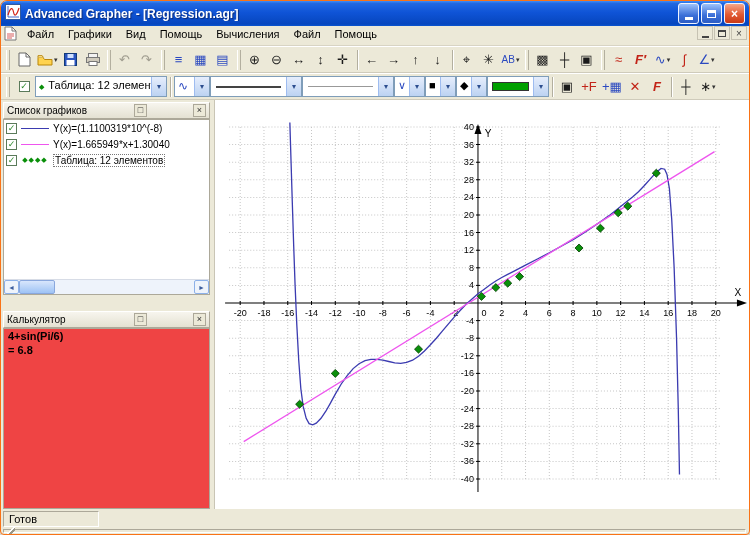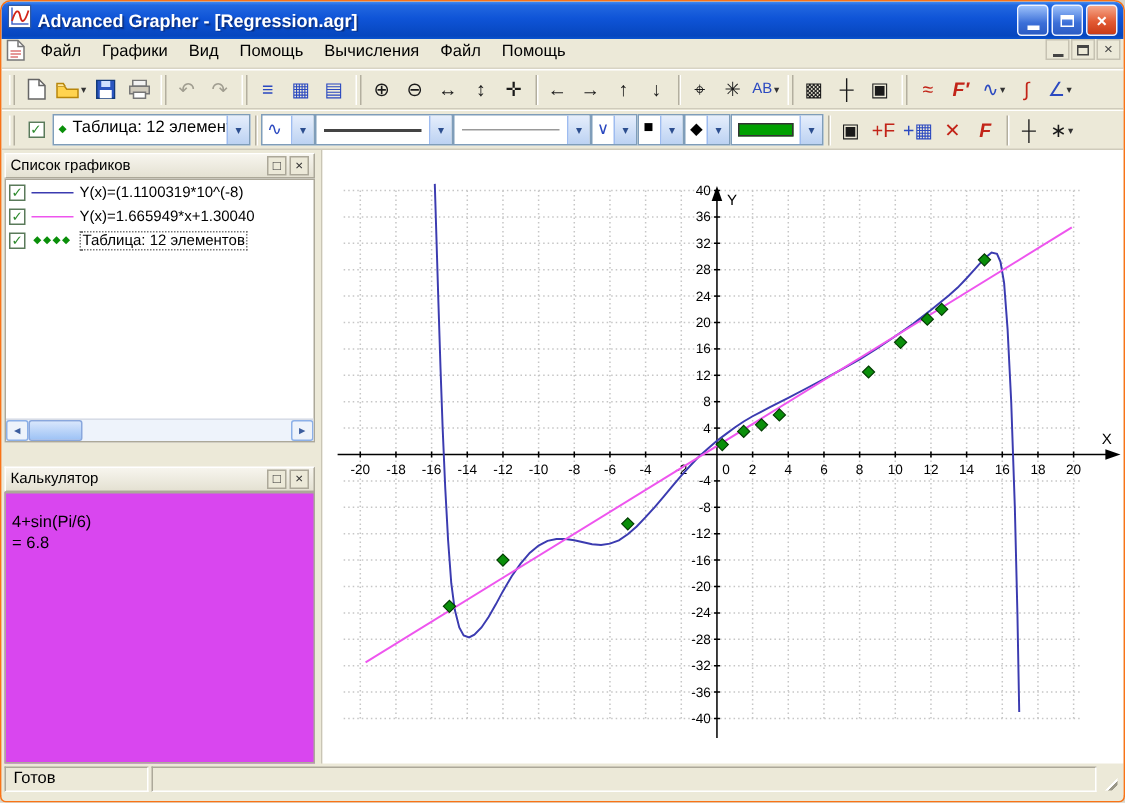--- a/index.html
+++ b/index.html
@@ -55,46 +55,46 @@
   .swatch{flex:1;align-self:center;height:9px;margin:0 4px;background:#00a000;border:1px solid #333;}
   .cb-obj{width:132px;}
   .cb-curve{width:36px;}
   .cb-line{width:92px;}
   .cb-small{width:31px;}
   .cb-color{width:62px;}
   
   .content{display:flex;height:409px;}
   .sidebar{width:210px;display:flex;flex-direction:column;background:#ECE9D8;padding:2px 1px 0 2px;}
   .panel-h{height:17px;display:flex;align-items:center;font-size:10px;padding:0 3px;
-    background:linear-gradient(180deg,#f7f5ee,#e4e1d2);border:1px solid #fff;border-right-color:#aca899;border-bottom-color:#aca899;}
+    background:linear-gradient(180deg,#f7f5ee,#e4e1d2);border:1px solid #fff;border-right-color:#aca899;border-bottom-color:#aca899;gap:44px;}
   .panel-h .ph-title{flex:1;white-space:nowrap;overflow:hidden;}
   .ph-btn{width:13px;height:13px;margin-left:2px;border:1px solid #aca899;background:#ece9d8;
     font-size:9px;line-height:10px;text-align:center;color:#333;}
   .listbox{position:relative;height:176px;background:#fff;border:1px solid #aca899;overflow:hidden;}
   .lrow{display:flex;align-items:center;height:16px;gap:3px;padding-left:2px;font-size:10px;white-space:nowrap;overflow:hidden;}
   .cbx{width:11px;height:11px;border:1px solid #5a7a5a;background:#fff;font-size:9px;line-height:9px;text-align:center;color:#2d8a2d;flex:0 0 auto;}
   .sample{width:30px;flex:0 0 auto;display:flex;align-items:center;justify-content:center;}
   .sample .ln{display:block;width:28px;height:0;}
   .ln-blue{border-top:1px solid #3b3bb0;}
   .ln-mag{border-top:1px solid #ee55ee;}
   .dmds{font-size:7px;color:#0a8f0a;letter-spacing:1px;}
   .lbl{overflow:hidden;text-overflow:clip;}
   .lbl.sel{border:1px dotted #777;padding:0 1px;}
   .hscroll{position:absolute;left:0;right:0;bottom:0;height:15px;display:flex;background:#eef3fb;border-top:1px solid #d7dce6;}
   .sb-btn{width:15px;height:14px;display:flex;align-items:center;justify-content:center;font-size:7px;color:#3c5d9e;
     background:linear-gradient(180deg,#fdfeff,#cuddff 0,#cfdcf3);border:1px solid #8cb0e8;border-radius:2px;flex:0 0 auto;}
   .sb-thumb{width:36px;height:14px;background:linear-gradient(180deg,#d8e6fc,#9ec3f5);border:1px solid #89a7dd;border-radius:2px;flex:0 0 auto;}
   .sb-track{flex:1;}
   .calc-panel{margin-top:16px;display:flex;flex-direction:column;flex:1;}
-  .calcbox{flex:1;background:#d946ef;border:1px solid #aca899;font-size:11px;line-height:14px;padding:12px 4px;}
+  .calcbox{flex:1;background:#ef4444;border:1px solid #aca899;font-size:11px;line-height:14px;padding:0 4px;font-weight:bold;}
   .splitter{width:4px;background:#ECE9D8;border-right:1px solid #c9c5b5;}
   .plot{flex:1;background:#fff;position:relative;}
   .plot svg{display:block;}
   
-  .statusbar{height:21px;display:flex;align-items:stretch;gap:2px;background:#ECE9D8;padding:2px 3px 2px 2px;}
+  .statusbar{height:21px;display:flex;align-items:stretch;gap:2px;background:#ECE9D8;padding:2px 3px 2px 2px;flex-direction:column;}
   .scell{border:1px solid;border-color:#aca899 #fff #fff #aca899;font-size:11px;padding:1px 5px;}
   .scell.first{width:96px;}
   .scell.rest{flex:1;}
   .rgrip{width:13px;position:relative;}
   .rgrip::after{content:"";position:absolute;right:1px;bottom:1px;width:9px;height:9px;
     background:
       linear-gradient(135deg,transparent 0 55%,#fff 55% 65%,#9a9788 65% 80%,transparent 80%);
   }
 </style>
 </head>

